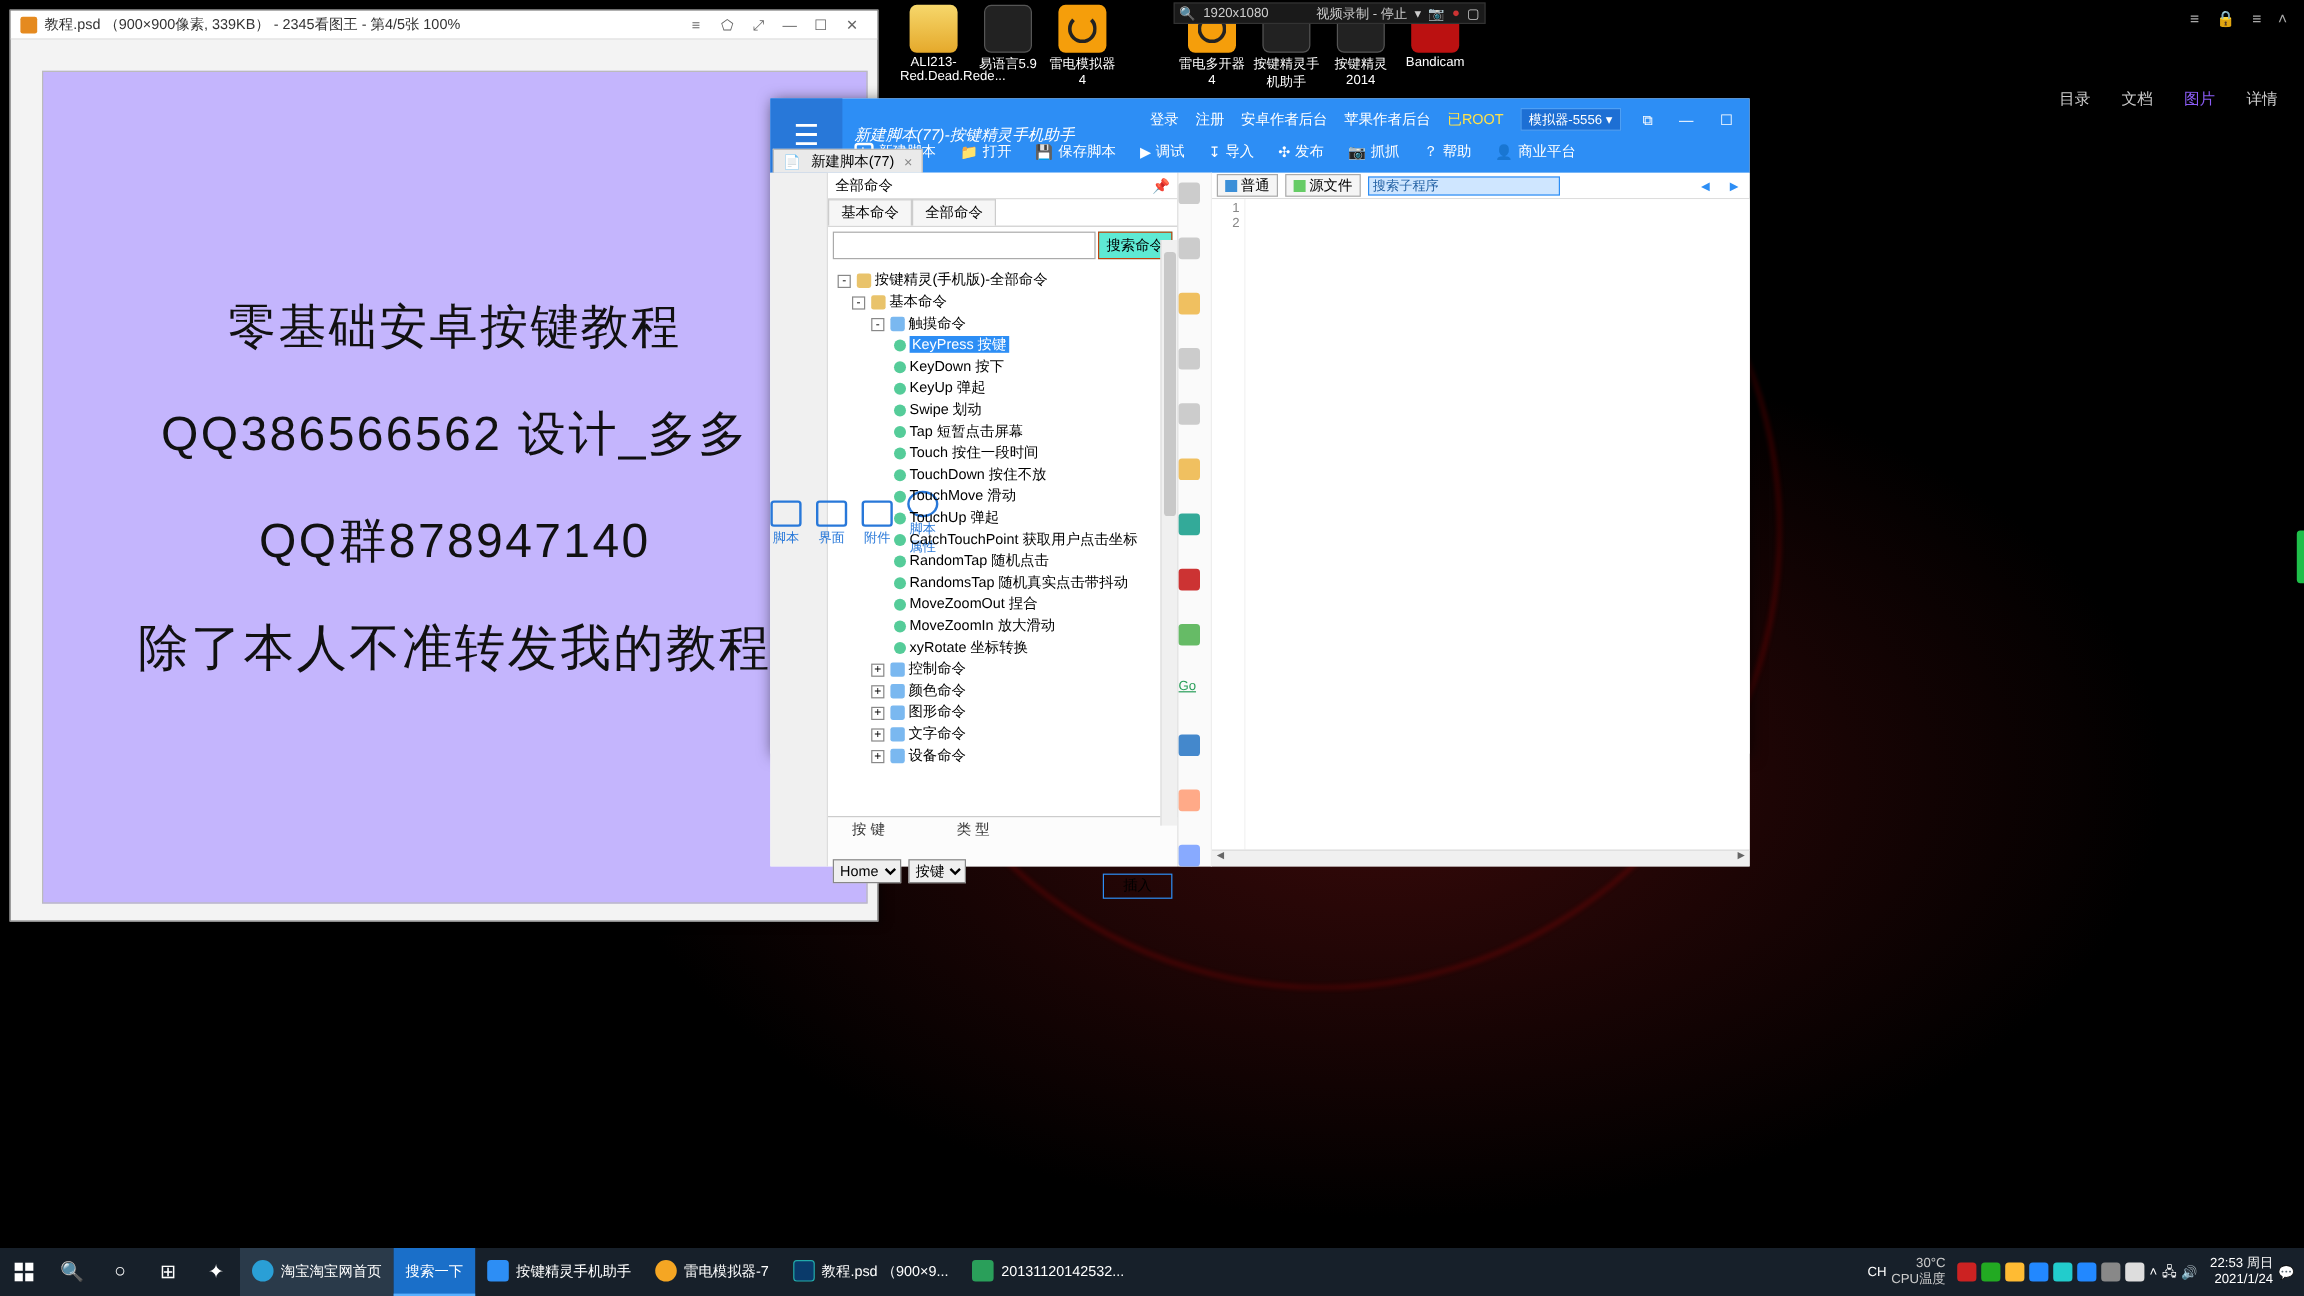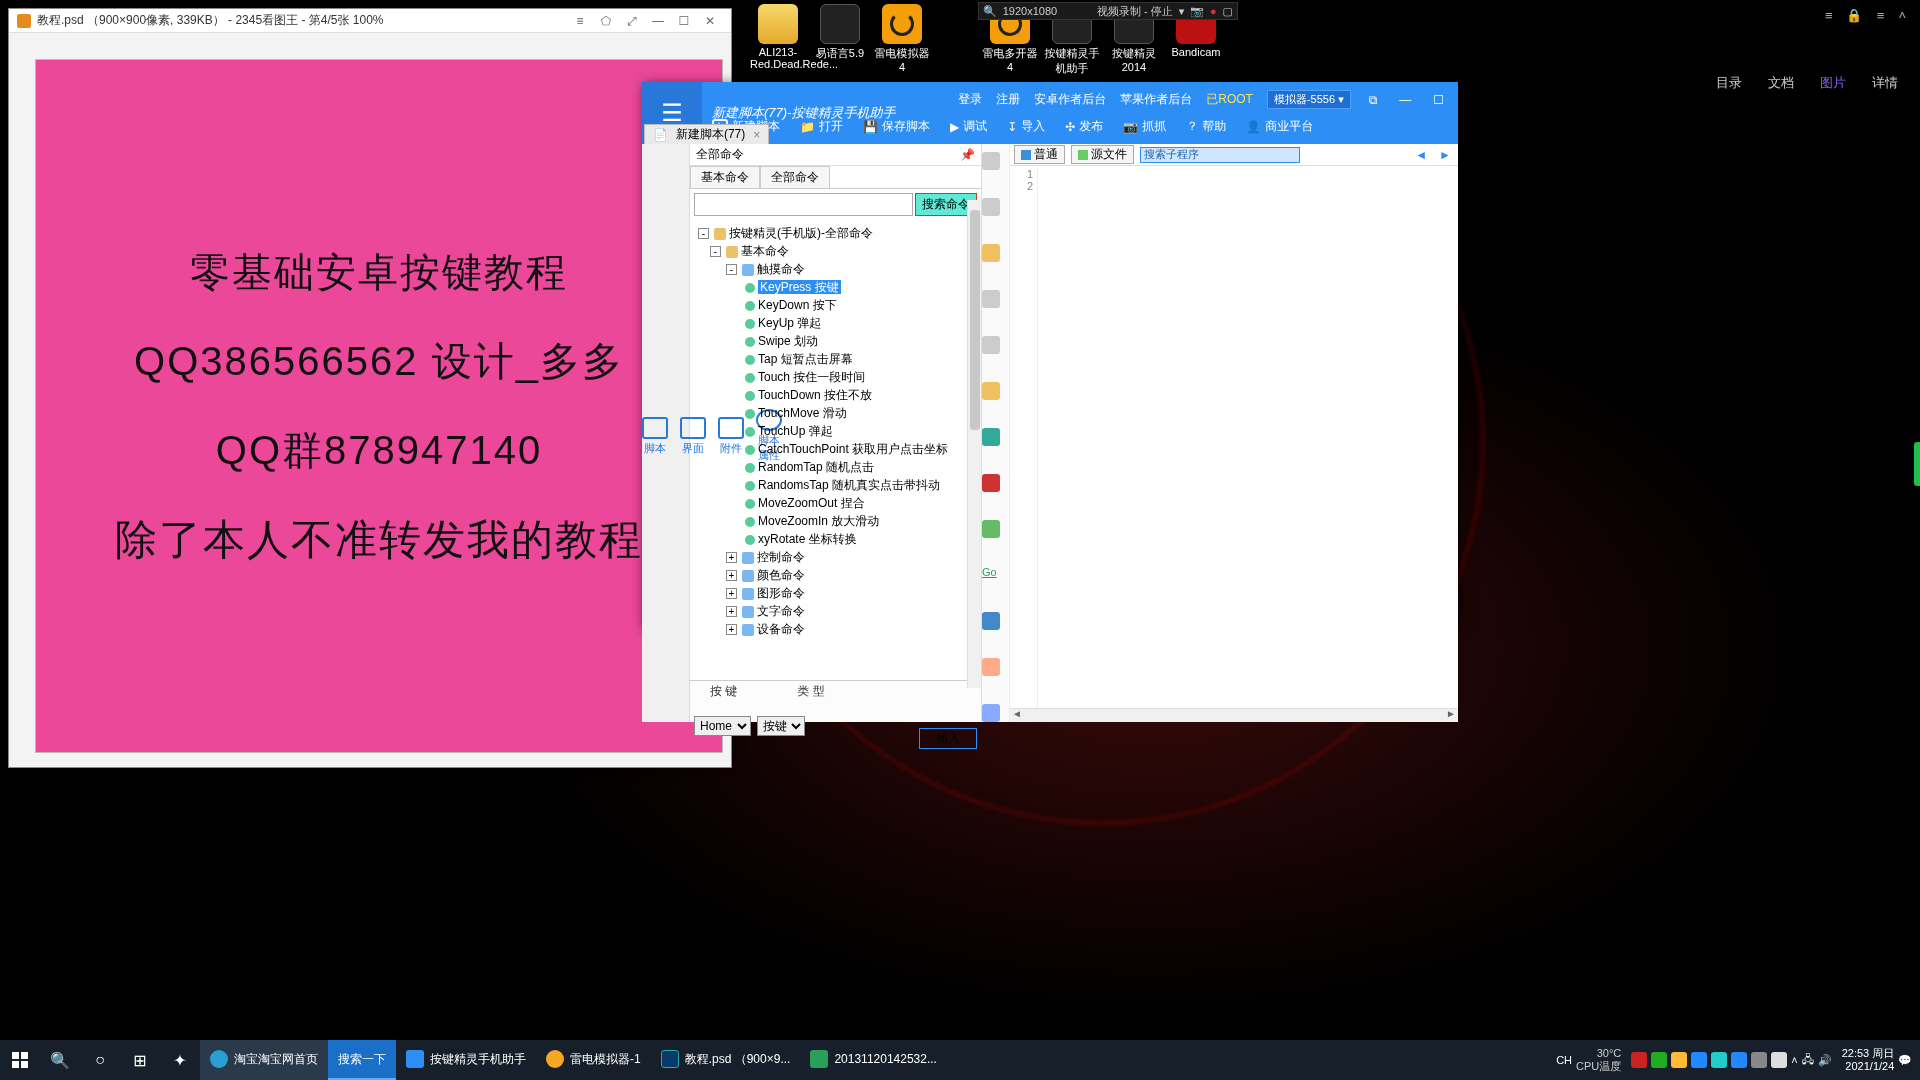--- a/index.html
+++ b/index.html
@@ -29,21 +29,21 @@
 .mini-bar { position: absolute; top: 8px; right: 14px; display: flex; gap: 14px; color: #aaa; font-size: 13px; z-index: 4; }
 .mini-tabs { position: absolute; top: 30px; right: 22px; display: flex; gap: 26px; color: #ccc; font-size: 13px; z-index: 4; margin-top: 44px; }
 .mini-tabs .active { color: #8b5cf6; }
 
 
 .viewer { position: absolute; left: 8px; top: 8px; width: 724px; height: 760px; background: #f3f3f3; border: 1px solid #888; z-index: 3; box-shadow: 2px 2px 8px rgba(0,0,0,0.5); }
 .viewer .titlebar { height: 24px; background: #fff; display: flex; align-items: center; padding: 0 8px; border-bottom: 1px solid #ddd; font-size: 12px; color: #333; }
 .viewer .titlebar .tico { width: 14px; height: 14px; background: #e58a1f; margin-right: 6px; border-radius: 2px; }
 .viewer .titlebar .spacer { flex: 1; }
 .viewer .titlebar .wbtn { width: 26px; text-align: center; color: #666; cursor: pointer; }
-.viewer .canvas { position: absolute; left: 26px; top: 50px; width: 688px; height: 694px; background: #ec4899; border: 1px solid #bbb; display: flex; flex-direction: column; justify-content: center; align-items: center; gap: 34px; font-family: SimSun, serif; }
+.viewer .canvas { position: absolute; left: 26px; top: 50px; width: 688px; height: 694px; background: #c4b5fd; border: 1px solid #bbb; display: flex; flex-direction: column; justify-content: center; align-items: center; gap: 34px; font-family: SimSun, serif; }
 .viewer .canvas div { font-size: 40px; color: #111; letter-spacing: 2px; }
 .viewer .canvas .l4 { font-size: 42px; }
 
 
 .editor { position: absolute; left: 642px; top: 82px; width: 816px; height: 546px; background: #fff; z-index: 5; box-shadow: 2px 2px 12px rgba(0,0,0,0.6); display: flex; flex-direction: column; }
 .editor .topbar { height: 62px; background: #2d8ef5; color: #fff; display: flex; align-items: center; }
 .editor .hamburger { width: 60px; height: 62px; background: #2878d9; display: flex; align-items: center; justify-content: center; font-size: 24px; }
 .editor .top-title { font-size: 13px; margin-left: 10px; flex: 0 0 auto; font-style: italic; }
 .editor .top-links { position: absolute; right: 10px; top: 8px; display: flex; align-items: center; gap: 14px; font-size: 12px; }
 .editor .top-links a { color: #fff; text-decoration: none; }
@@ -385,21 +385,21 @@
     </div>
   <div class="tb-item blue">
       <span>搜索一下</span>
     </div>
   <div class="tb-item">
       <span class="tb-i kb"></span>
       <span>按键精灵手机助手</span>
     </div>
   <div class="tb-item">
       <span class="tb-i ld"></span>
-      <span>雷电模拟器-1</span>
+      <span>雷电模拟器-7</span>
     </div>
   <div class="tb-item">
       <span class="tb-i ps"></span>
       <span>教程.psd （900×9...</span>
     </div>
   <div class="tb-item">
       <span class="tb-i doc"></span>
       <span>20131120142532...</span>
     </div>
 

